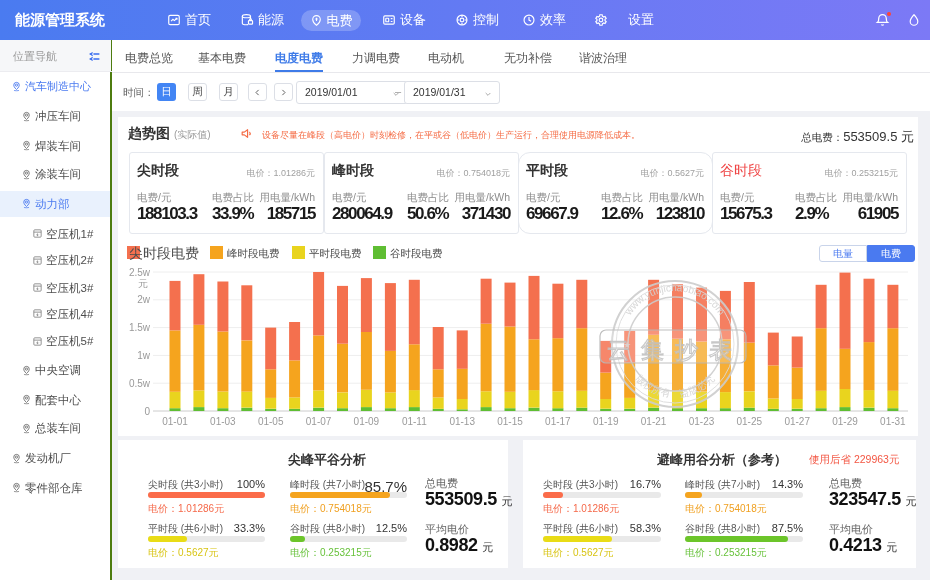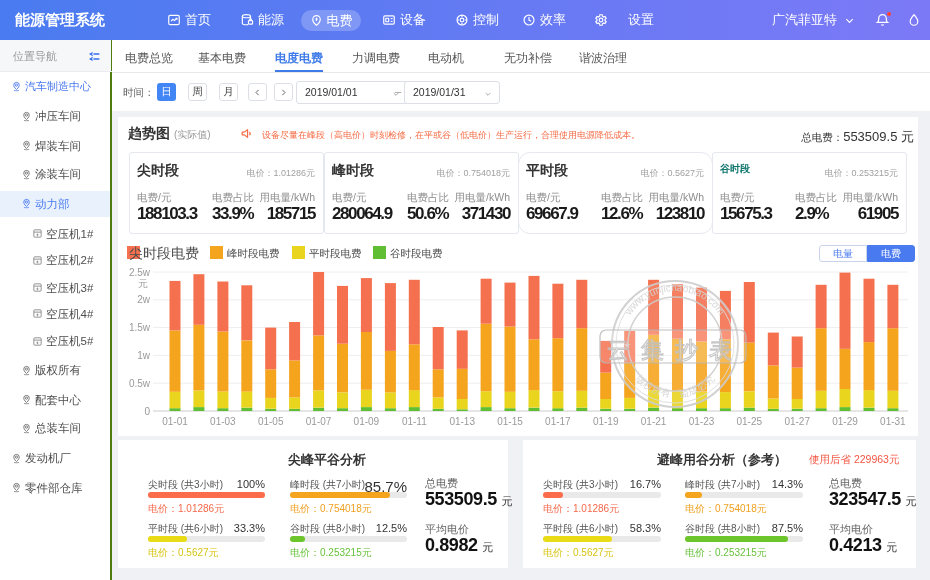--- a/index.html
+++ b/index.html
@@ -55,26 +55,20 @@
       </svg>
       <span>效率</span>
     </div>
   <div style="position:absolute;left:594px;top:0;height:40px;display:flex;align-items:center;gap:20px;color:#fff;font-size:13px;font-weight:500">
       <svg width="14" height="14" viewBox="0 0 24 24" fill="none" stroke="#fff" stroke-width="2">
         <circle cx="12" cy="12" r="3.1"></circle>
         <path d="M19 12a7 7 0 0 0-.1-1.2l2-1.6-2-3.4-2.4 1a7 7 0 0 0-2-1.2L14 3h-4l-.5 2.6a7 7 0 0 0-2 1.2l-2.4-1-2 3.4 2 1.6A7 7 0 0 0 5 12c0 .4 0 .8.1 1.2l-2 1.6 2 3.4 2.4-1a7 7 0 0 0 2 1.2L10 21h4l.5-2.6a7 7 0 0 0 2-1.2l2.4 1 2-3.4-2-1.6c.1-.4.1-.8.1-1.2z"></path>
       </svg>
       <span>设置</span>
     </div>
-  <div style="position:absolute;left:772px;top:0;height:40px;display:flex;align-items:center;gap:7px;color:#fff;font-size:13px">
-      <span>广汽菲亚特</span>
-      <svg width="11" height="11" viewBox="0 0 24 24" fill="none" stroke="#fff" stroke-width="2.5">
-        <path d="M5 9l7 7 7-7"></path>
-      </svg>
-    </div>
   <div style="position:absolute;left:875px;top:12px;line-height:0"><svg width="15" height="15" viewBox="0 0 24 24" fill="none" stroke="#fff" stroke-width="2">
         <path d="M18 10a6 6 0 1 0-12 0c0 5-2 6.5-2 6.5h16s-2-1.5-2-6.5"></path>
         <path d="M10.2 20a2 2 0 0 0 3.6 0"></path>
       </svg><div style="position:absolute;right:-1px;top:0;width:4px;height:4px;border-radius:50%;background:#ff4433"></div></div>
   <div style="position:absolute;left:907px;top:13px;line-height:0"><svg width="14" height="14" viewBox="0 0 24 24" fill="none" stroke="#fff" stroke-width="2">
         <path d="M12 3s6.5 7 6.5 11.5a6.5 6.5 0 0 1-13 0C5.5 10 12 3 12 3z"></path>
       </svg></div>
 </div>
 
 <div style="position:absolute;left:0;top:40px;width:112px;height:540px;background:#fff;border-right:2px solid #4d7c0f">
@@ -144,21 +138,21 @@
         <rect x="4" y="4" width="16" height="16" rx="2"></rect>
         <line x1="4" y1="9" x2="20" y2="9"></line>
         <path d="M12 12v5 M9.5 14.5 L12 17 L14.5 14.5" stroke-width="1.8"></path>
       </svg></div>
     <div style="position:absolute;left:46px;top:295px;font-size:11.5px;line-height:13px;color:#4d4d4d;white-space:nowrap">空压机5#</div>
     <div style="position:absolute;left:21px;top:325px;line-height:0"><svg width="11" height="11" viewBox="0 0 24 24" fill="none" stroke="#6e6e6e" stroke-width="2">
         <path d="M12 18.5s-6-4.8-6-9.5a6 6 0 1 1 12 0c0 4.7-6 9.5-6 9.5z"></path>
         <circle cx="12" cy="9" r="2.4"></circle>
         <path d="M6.5 20.5c1.4 1 9.6 1 11 0" stroke-width="1.6"></path>
       </svg></div>
-    <div style="position:absolute;left:35px;top:324px;font-size:11.5px;line-height:13px;color:#4d4d4d;white-space:nowrap">版权所有</div>
+    <div style="position:absolute;left:35px;top:324px;font-size:11.5px;line-height:13px;color:#4d4d4d;white-space:nowrap">中央空调</div>
     <div style="position:absolute;left:21px;top:354px;line-height:0"><svg width="11" height="11" viewBox="0 0 24 24" fill="none" stroke="#6e6e6e" stroke-width="2">
         <path d="M12 18.5s-6-4.8-6-9.5a6 6 0 1 1 12 0c0 4.7-6 9.5-6 9.5z"></path>
         <circle cx="12" cy="9" r="2.4"></circle>
         <path d="M6.5 20.5c1.4 1 9.6 1 11 0" stroke-width="1.6"></path>
       </svg></div>
     <div style="position:absolute;left:35px;top:354px;font-size:11.5px;line-height:13px;color:#4d4d4d;white-space:nowrap">配套中心</div>
     <div style="position:absolute;left:21px;top:383px;line-height:0"><svg width="11" height="11" viewBox="0 0 24 24" fill="none" stroke="#6e6e6e" stroke-width="2">
         <path d="M12 18.5s-6-4.8-6-9.5a6 6 0 1 1 12 0c0 4.7-6 9.5-6 9.5z"></path>
         <circle cx="12" cy="9" r="2.4"></circle>
         <path d="M6.5 20.5c1.4 1 9.6 1 11 0" stroke-width="1.6"></path>
@@ -250,21 +244,21 @@
 <div style="position:absolute;left:7px;top:9px;font-size:14px;font-weight:bold;color:#333">平时段</div>
 <div style="position:absolute;right:8px;top:14px;font-size:9px;color:#a0a0a0;white-space:nowrap">电价：0.5627元</div>
 <div style="position:absolute;left:7px;top:38px;font-size:10.5px;color:#8c8c8c">电费/元</div>
 <div style="position:absolute;left:82px;top:38px;font-size:10.5px;color:#8c8c8c">电费占比</div>
 <div style="position:absolute;right:8px;top:38px;font-size:10.5px;color:#8c8c8c">用电量/kWh</div>
 <div style="position:absolute;left:7px;top:51px;font-size:17px;font-weight:bold;color:#1a1a1a;letter-spacing:-1.4px">69667.9</div>
 <div style="position:absolute;left:82px;top:51px;font-size:17px;font-weight:bold;color:#1a1a1a;letter-spacing:-1.4px">12.6%</div>
 <div style="position:absolute;right:8px;top:51px;font-size:17px;font-weight:bold;color:#1a1a1a;letter-spacing:-1.4px">123810</div>
 </div>
   <div style="position:absolute;left:594px;top:35px;width:195px;height:82px;border:1px solid #e5e8ee;border-radius:3px">
-<div style="position:absolute;left:7px;top:9px;font-size:10px;font-weight:bold;color:#0f766e">谷时段</div>
+<div style="position:absolute;left:7px;top:9px;font-size:14px;font-weight:normal;color:#ef4444">谷时段</div>
 <div style="position:absolute;right:8px;top:14px;font-size:9px;color:#a0a0a0;white-space:nowrap">电价：0.253215元</div>
 <div style="position:absolute;left:7px;top:38px;font-size:10.5px;color:#8c8c8c">电费/元</div>
 <div style="position:absolute;left:82px;top:38px;font-size:10.5px;color:#8c8c8c">电费占比</div>
 <div style="position:absolute;right:8px;top:38px;font-size:10.5px;color:#8c8c8c">用电量/kWh</div>
 <div style="position:absolute;left:7px;top:51px;font-size:17px;font-weight:bold;color:#1a1a1a;letter-spacing:-1.4px">15675.3</div>
 <div style="position:absolute;left:82px;top:51px;font-size:17px;font-weight:bold;color:#1a1a1a;letter-spacing:-1.4px">2.9%</div>
 <div style="position:absolute;right:8px;top:51px;font-size:17px;font-weight:bold;color:#1a1a1a;letter-spacing:-1.4px">61905</div>
 </div>
   <div style="position:absolute;left:9px;top:129px;width:13px;height:13px;background:#f4704e"></div>
   <div style="position:absolute;left:11px;top:130px;font-size:14px;line-height:12px;color:#4d4d4d">尖时段电费</div>

